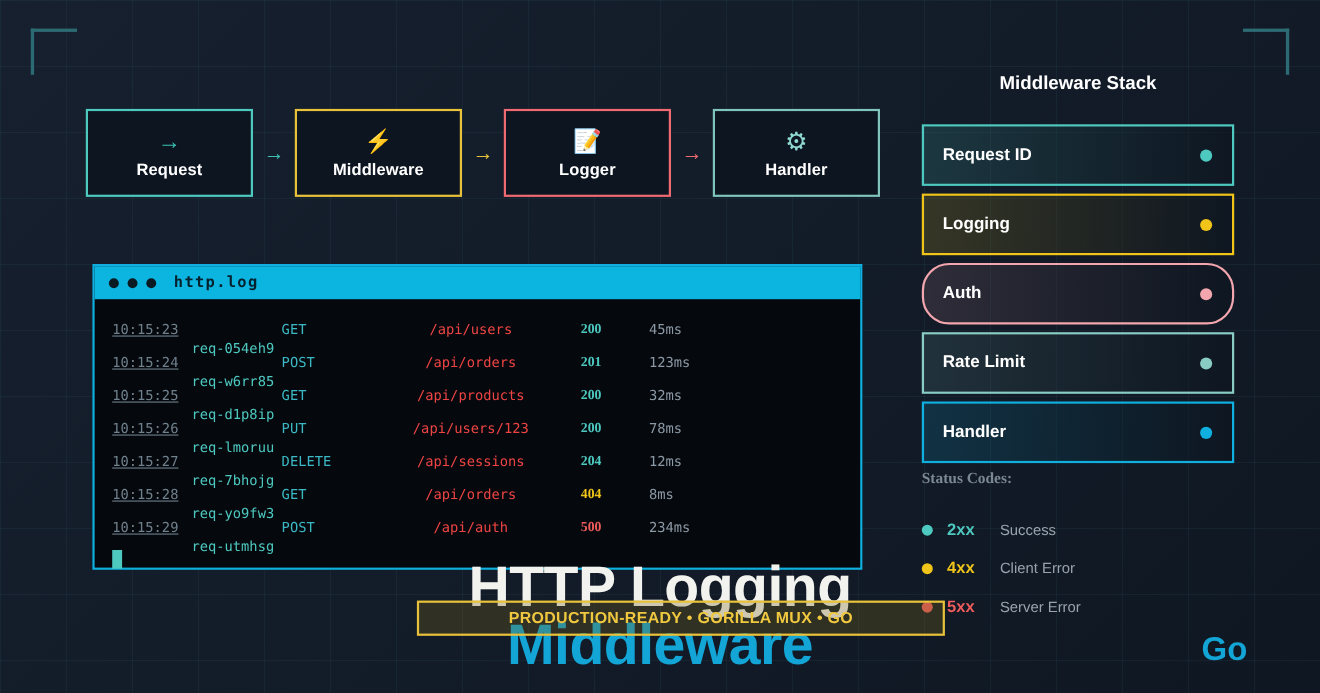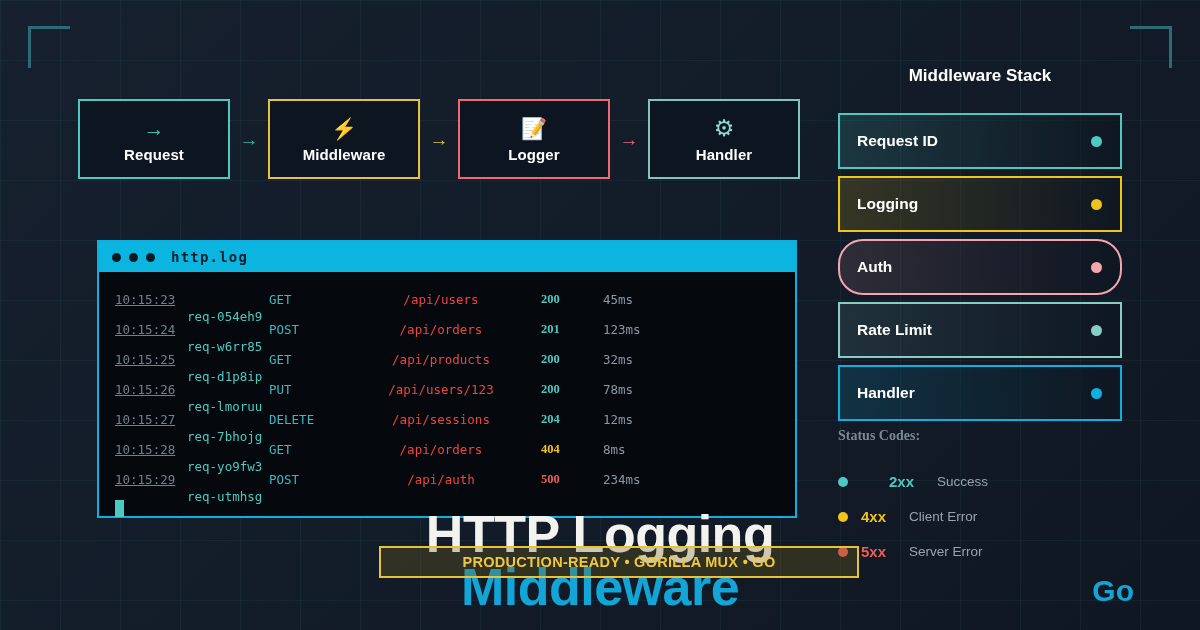--- a/index.html
+++ b/index.html
@@ -51,21 +51,21 @@
     letter-spacing: .1px;
   }
   .arrow {
     width: 38px; text-align: center;
     font-size: 19px; font-weight: bold; line-height: 1;
   }
   .ar-glyph { display: inline-block; }
 
   
   #terminal {
-    position: absolute; left: 97px; top: 240px;
+    position: absolute; left: 84px; top: 240px;
     width: 700px; height: 278px;
     border: 2px solid #0fb0df;
     background: #05090e;
   }
   #term-bar {
     height: 30px; background: #0cb4e0;
     display: flex; align-items: center; padding-left: 13px; gap: 8px;
   }
   .tdot { width: 9px; height: 9px; border-radius: 50%; background: #0a1a22; }
   #term-title {
@@ -226,21 +226,21 @@
         <div class="ms-item" style="border-color: rgb(15, 176, 223); background: linear-gradient(90deg, rgba(15, 176, 223, 0.16) 0%, rgba(12, 20, 30, 0.55) 100%);">
           <span class="ms-label">Handler</span>
           <span class="ms-dot" style="background: rgb(15, 176, 223);"></span>
         </div>
       </div>
     <div id="status-legend">
       <div id="legend-title">Status Codes:</div>
       <div id="legend-rows">
           <div class="lg-row">
             <span class="lg-dot" style="background: rgb(78, 201, 192);"></span>
-            <span class="lg-code" style="color: rgb(78, 201, 192); margin-left: 28px;">2xx</span>
+            <span class="lg-code" style="color: rgb(78, 201, 192);">2xx</span>
             <span class="lg-text">Success</span>
           </div>
           <div class="lg-row">
             <span class="lg-dot" style="background: rgb(240, 196, 25);"></span>
             <span class="lg-code" style="color: rgb(240, 196, 25);">4xx</span>
             <span class="lg-text">Client Error</span>
           </div>
           <div class="lg-row">
             <span class="lg-dot" style="background: rgb(240, 92, 92);"></span>
             <span class="lg-code" style="color: rgb(240, 92, 92);">5xx</span>

